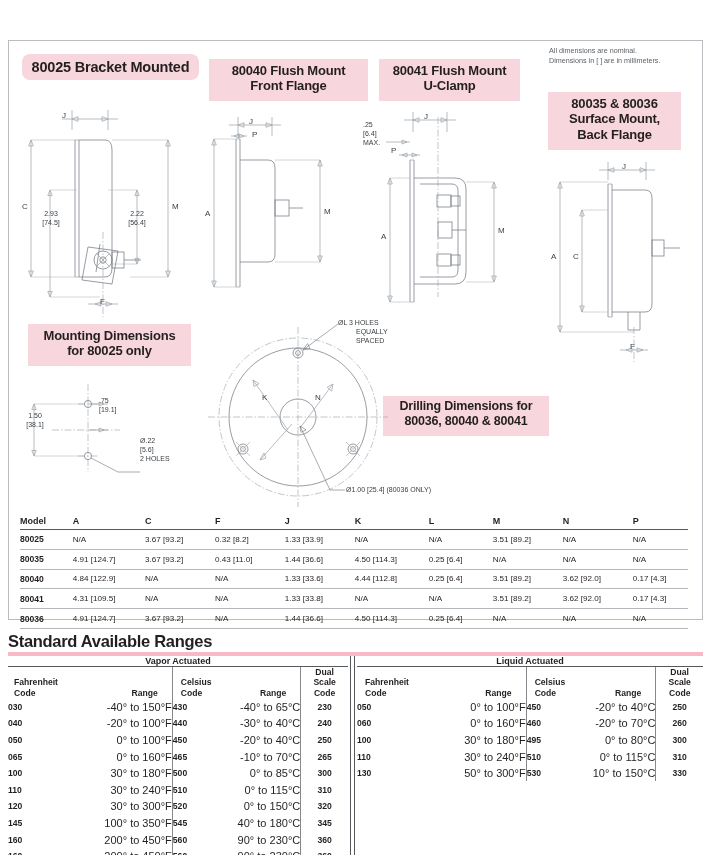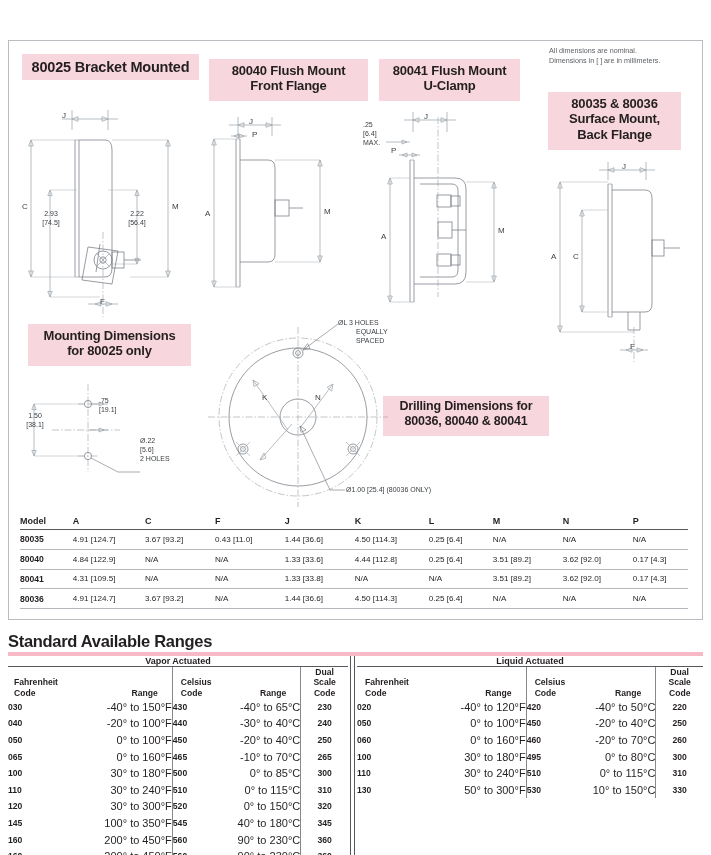--- a/index.html
+++ b/index.html
@@ -51,21 +51,21 @@
 
 <div class="sheet">
 
   <div class="draw-panel"></div>
 
   <div class="note" style="left:549px;top:14px;width:150px;">
     <div>All dimensions are nominal.</div>
     <div>Dimensions in [  ] are in millimeters.</div>
   </div>
 
-  <div class="pink-title" style="left:22px;top:22px;width:177px;height:26px;font-size:14.5px;line-height:26px;">80025 Bracket Mounted</div>
+  <div class="pink-title" style="left:22px;top:22px;width:177px;height:26px;font-size:14.5px;line-height:26px;border-radius:8px;">80025 Bracket Mounted</div>
 
   <div class="pink-title" style="left:209px;top:27px;width:159px;height:42px;font-size:13px;padding-top:4px;box-sizing:border-box;">
     <div>80040 Flush Mount</div>
     <div>Front Flange</div>
   </div>
 
   <div class="pink-title" style="left:379px;top:27px;width:141px;height:42px;font-size:13px;padding-top:4px;box-sizing:border-box;">
     <div>80041 Flush Mount</div>
     <div>U-Clamp</div>
   </div>
@@ -380,20 +380,32 @@
           <th style="width: 76px;">F</th>
           <th style="width: 76px;">J</th>
           <th style="width: 80px;">K</th>
           <th style="width: 70px;">L</th>
           <th style="width: 76px;">M</th>
           <th style="width: 76px;">N</th>
           <th style="width: 60px;">P</th>
         </tr>
       </thead>
     <tbody>
+        <tr>
+          <td class="mdl">80025</td>
+          <td>N/A</td>
+          <td>3.67 [93.2]</td>
+          <td>0.32 [8.2]</td>
+          <td>1.33 [33.9]</td>
+          <td>N/A</td>
+          <td>N/A</td>
+          <td>3.51 [89.2]</td>
+          <td>N/A</td>
+          <td>N/A</td>
+        </tr>
         <tr>
           <td class="mdl">80035</td>
           <td>4.91 [124.7]</td>
           <td>3.67 [93.2]</td>
           <td>0.43 [11.0]</td>
           <td>1.44 [36.6]</td>
           <td>4.50 [114.3]</td>
           <td>0.25 [6.4]</td>
           <td>N/A</td>
           <td>N/A</td>
@@ -556,27 +568,20 @@
       <td class="col-head vr" style="text-align:right;padding-right:14px;width:68px;">Range</td>
       <td class="col-head" style="text-align:center;width:54px;">
         <span>Dual</span><br>
         <span>Scale</span><br>
         <span>Code</span>
       </td>
     </tr>
     </tbody>
       <tbody id="liquid-body">
         <tr class="rowtxt">
-          <td class="code">020</td>
-          <td class="rangev vr">-40° to 120°F</td>
-          <td class="code">420</td>
-          <td class="rangev vr">-40° to 50°C</td>
-          <td class="dual">220</td>
-        </tr>
-        <tr class="rowtxt">
           <td class="code">050</td>
           <td class="rangev vr">0° to 100°F</td>
           <td class="code">450</td>
           <td class="rangev vr">-20° to 40°C</td>
           <td class="dual">250</td>
         </tr>
         <tr class="rowtxt">
           <td class="code">060</td>
           <td class="rangev vr">0° to 160°F</td>
           <td class="code">460</td>

